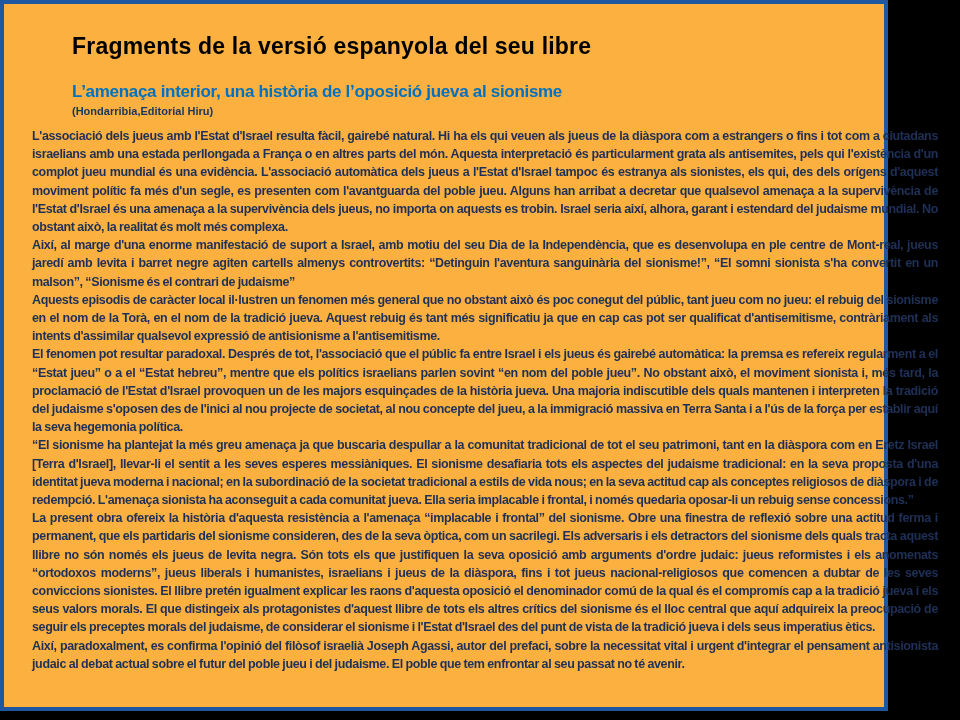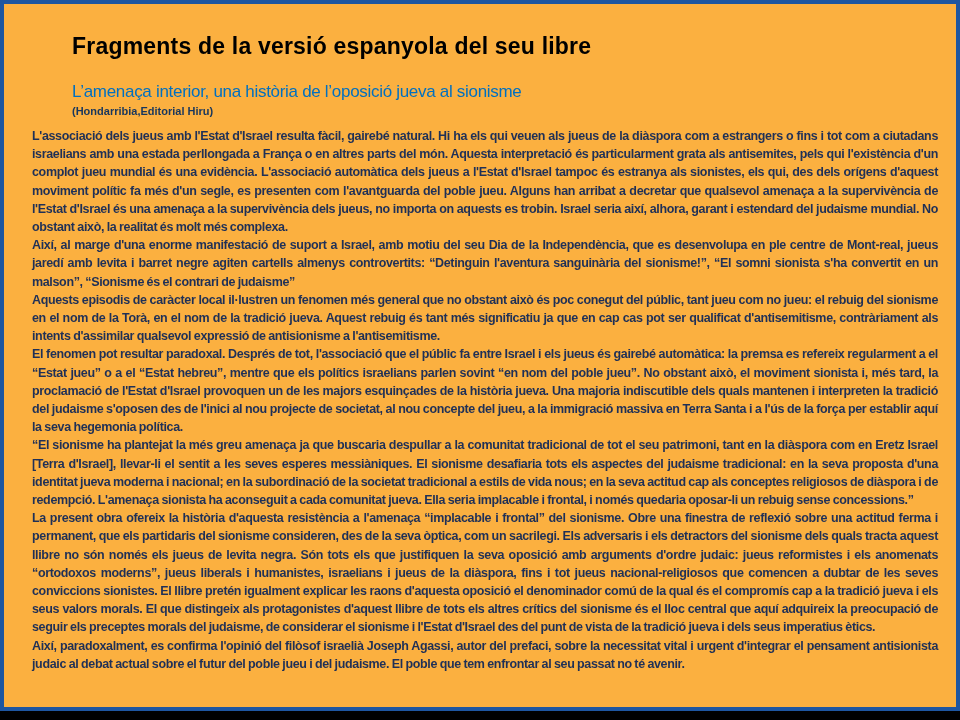--- a/index.html
+++ b/index.html
@@ -13,37 +13,37 @@
   }
   html,body{margin:0;padding:0;}
   body{
     width:960px;height:720px;overflow:hidden;
     background:var(--frame);
     font-family:"Liberation Sans", sans-serif;
     position:relative;
   }
   .slide{
     position:absolute;left:0;top:0;
-    width:960px;height:711px;
+    width:888px;height:711px;
     box-sizing:border-box;
     background:var(--background);
     border:4px solid var(--border);
   }
   .slide-title{
     position:absolute;left:68px;top:28px;
     font-size:23px;font-weight:800;
     color:var(--title);
     letter-spacing:0.2px;
     margin:0;
     transform:scaleY(1.05);
     transform-origin:left top;
   }
   .book-title{
     position:absolute;left:68px;top:78px;
-    font-size:17px;font-weight:400;
+    font-size:17px;font-weight:700;
     color:var(--subtitle);
     letter-spacing:-0.3px;
     margin:0;
   }
   .publisher-line{
     position:absolute;left:68px;top:101px;
     font-size:11px;font-weight:700;
     color:var(--imprint);
     margin:0;
   }

